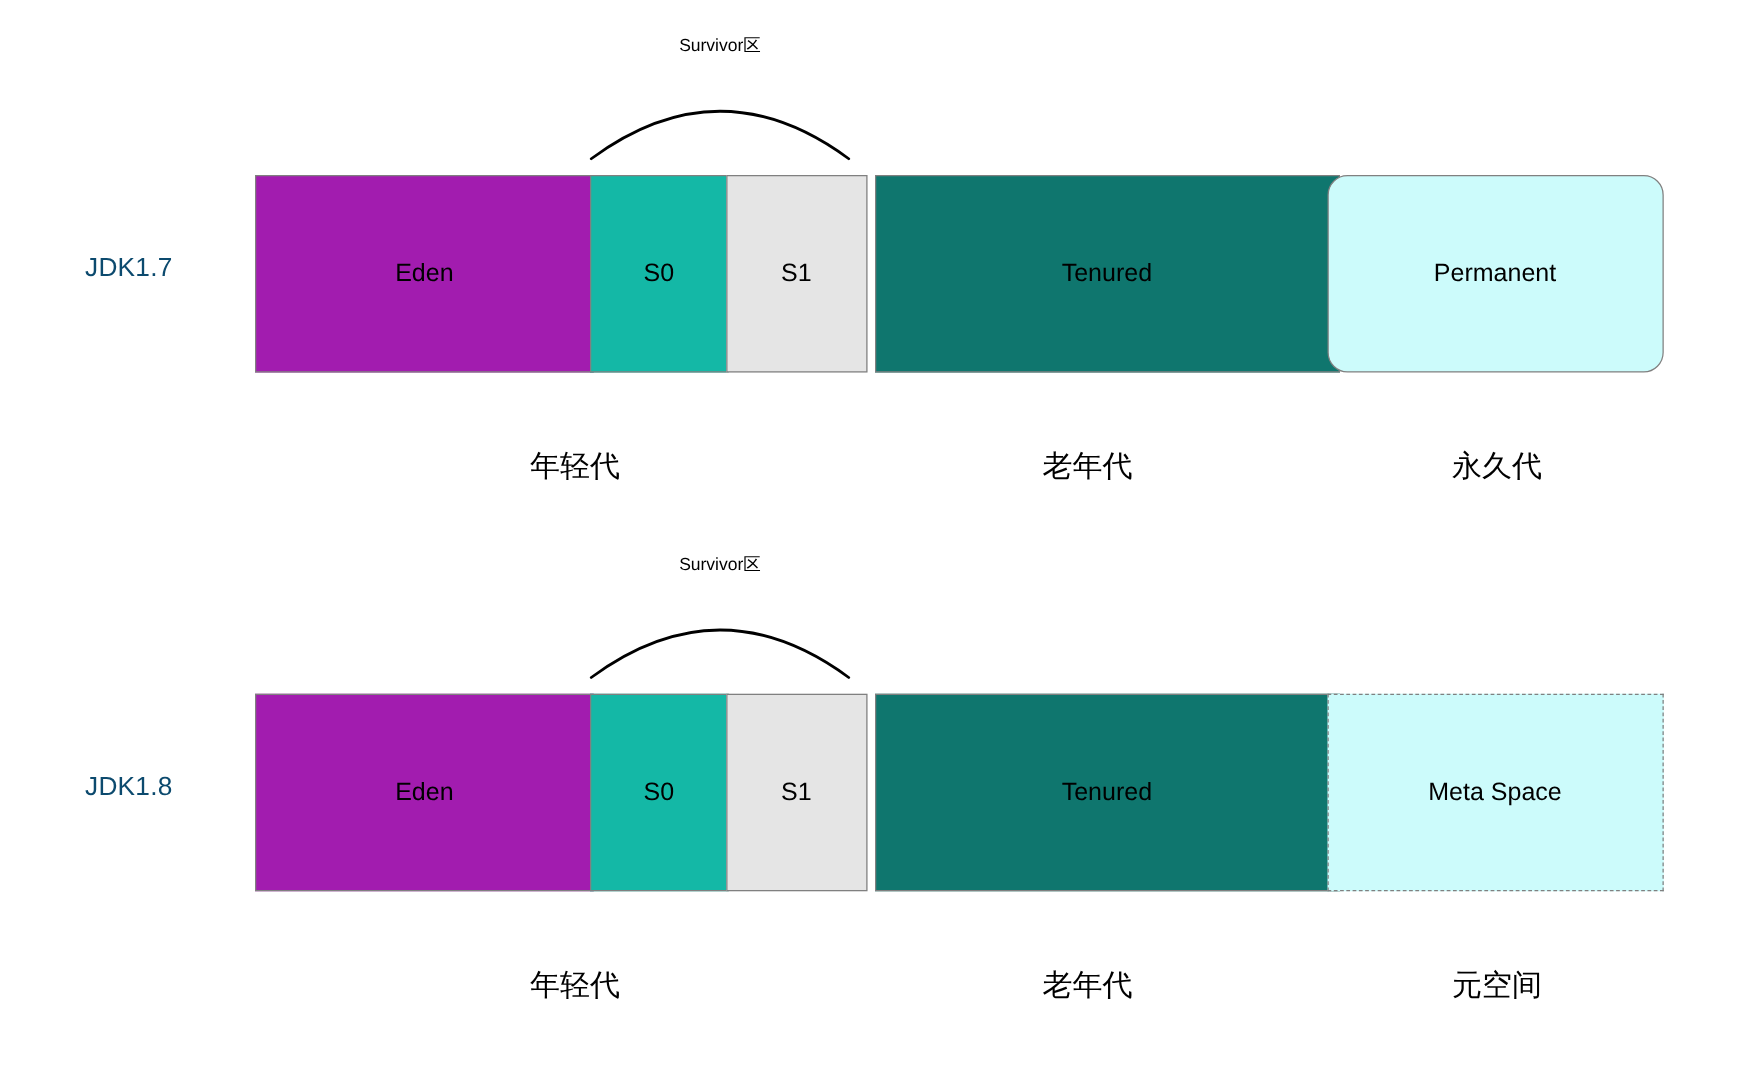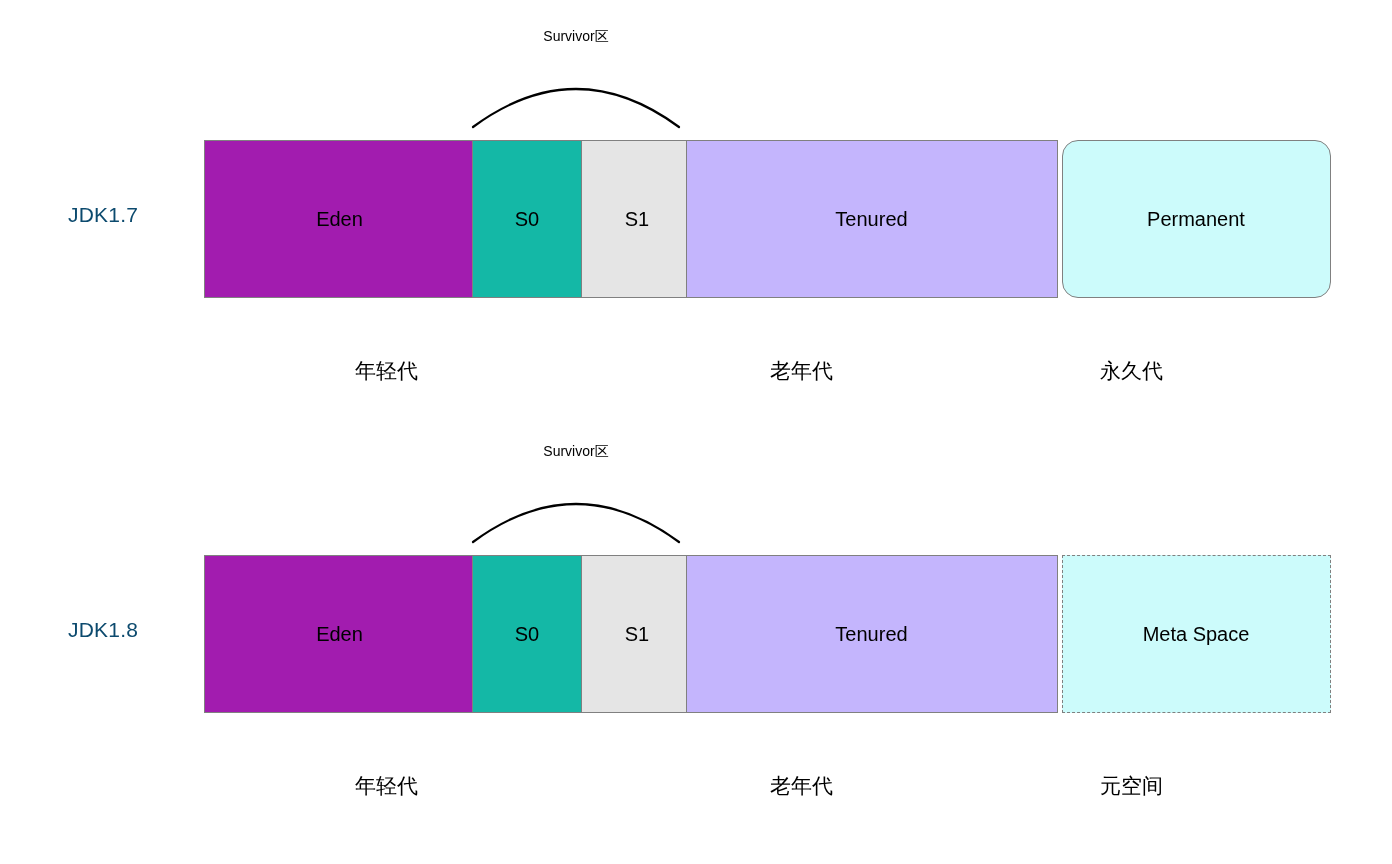--- a/index.html
+++ b/index.html
@@ -64,21 +64,21 @@
     font-size: 20px;
     color: #000000;
     white-space: nowrap;
   }
   
   .segment + .segment { border-left-width: 1.5px; margin-left: -1.5px; }
 
   .seg-eden      { left: 0px;   width: 271px; background: #a21caf; }
   .seg-s0        { left: 269px; width: 111px; background: #14b8a6; }
   .seg-s1        { left: 378px; width: 113px; background: #e5e5e5; }
-  .seg-tenured   { left: 483px; width: 372px; background: #c4b5fd; }
+  .seg-tenured   { left: 497px; width: 372px; background: #0f766e; }
   .seg-perm      { left: 859px; width: 269px; background: #ccfbfb; border-radius: 16px; }
 
   
   .seg-meta {
     left: 859px;
     width: 269px;
     background: #ccfbfb;
     border: 1.5px dashed #808080;
     margin-left: 0;
   }
@@ -106,21 +106,22 @@
     top: 40px;
     width: 212px;
     height: 62px;
     overflow: visible;
   }
 
   
   .gen-caption {
     position: absolute;
     top: 357px;
-    font-size: 21px;
+    font-size: 24px;
+    text-align: center;
     white-space: nowrap;
     color: #000000;
   }
   .gen-young { left: 355px; width: 210px; }
   .gen-old   { left: 770px; width: 200px; }
   .gen-perm  { left: 1100px; width: 195px; }
 </style>
 </head>
 <body>
 

